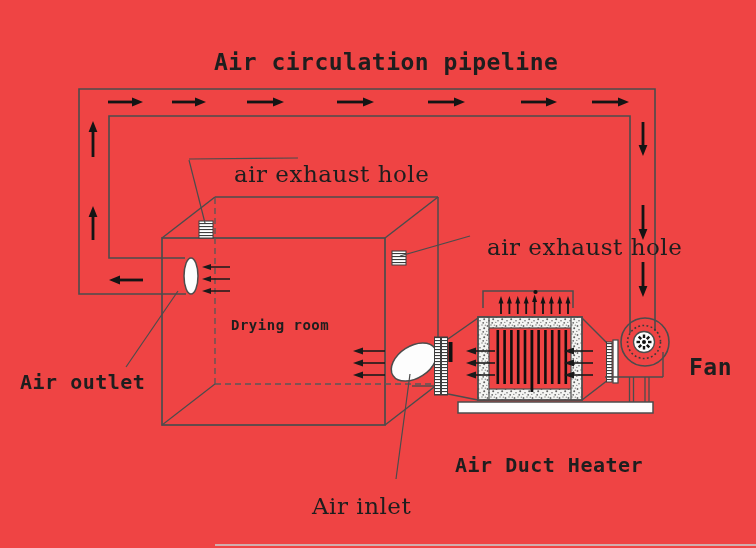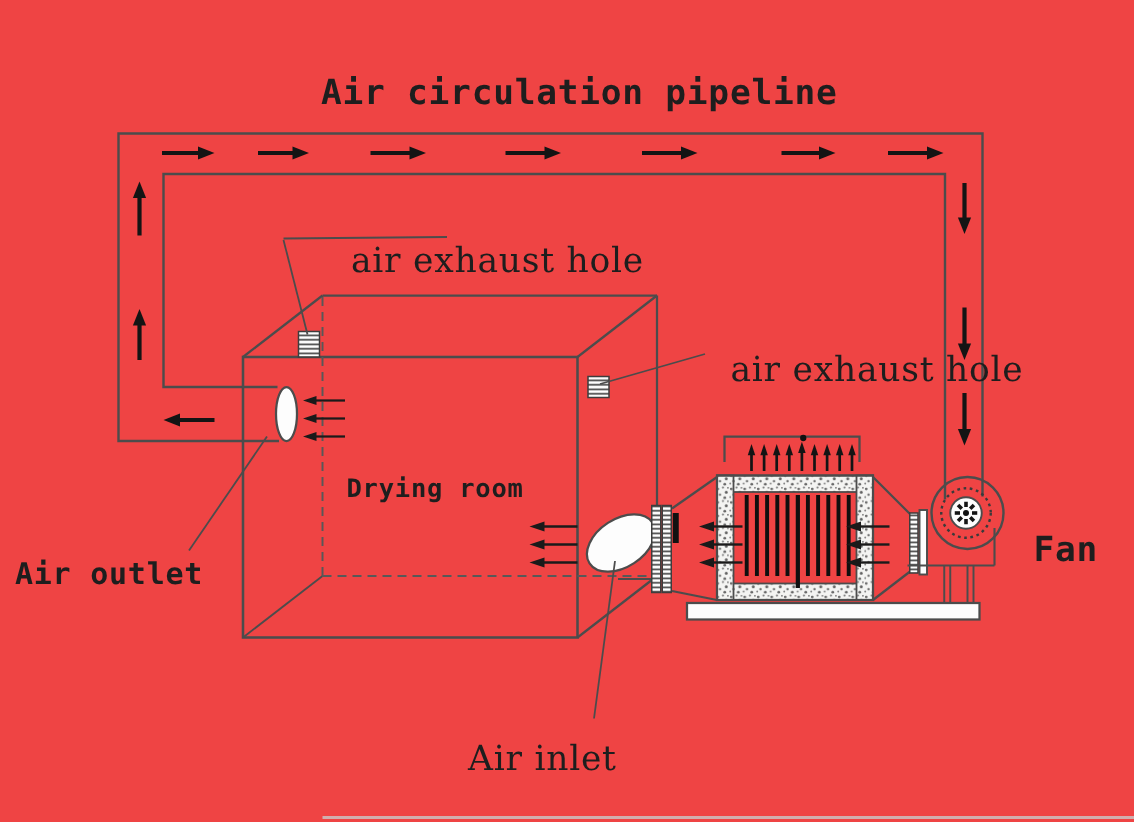--- a/index.html
+++ b/index.html
@@ -5,21 +5,21 @@
   html,body{margin:0;padding:0;background:#e9e9e9;}
   #stage{
     position:relative;width:756px;height:548px;background:#ef4444;
     overflow:hidden;font-family:"DejaVu Sans Mono", monospace;
   }
   #stage svg{position:absolute;left:0;top:0;}
   .lbl{position:absolute;white-space:nowrap;color:#1e1e1e;line-height:1;}
   .mono{font-family:"DejaVu Sans Mono", monospace;font-weight:bold;letter-spacing:.5px;}
   .serif{font-family:"DejaVu Serif","Liberation Serif", serif;font-weight:normal;letter-spacing:.5px;margin-left:42px;}
   .title{font-size:23px;}
-  .mid{font-size:17px;}
+  .mid{font-size:14px;}
   .small{font-size:20px;}
   .serif-lbl{font-size:23px;}
   #bottom-smudge{position:absolute;left:215px;top:544px;width:541px;height:2px;background:#c9c9c9;opacity:.8;}
 </style>
 </head>
 <body>
 
 <div id="stage">
 
   <svg width="756" height="548" viewBox="0 0 756 548">
@@ -309,18 +309,19 @@
       </g>
     </g>
 
     <line x1="178" y1="291" x2="126" y2="367" stroke="#4c4c4c" stroke-width="1.2"></line>
   </svg>
 
   <div class="lbl mono title" style="left:214px;top:51px;">Air circulation pipeline</div>
   <div class="lbl serif serif-lbl" style="left:192px;top:163px;">air exhaust hole</div>
   <div class="lbl serif serif-lbl" style="left:445px;top:236px;">air exhaust hole</div>
   <div class="lbl mono mid" style="left:231px;top:318px;">Drying room</div>
-  <div class="lbl mono small" style="left:10px;top:372px;">Air outlet</div>
+  <div class="lbl mono small" style="left:20px;top:372px;">Air outlet</div>
   <div class="lbl serif serif-lbl" style="left:270px;top:495px;">Air inlet</div>
+  <div class="lbl mono small" style="left:455px;top:455px;">Air Duct Heater</div>
   <div class="lbl mono mid" style="left:689px;top:356px;font-size:23px;">Fan</div>
 
   <div id="bottom-smudge"></div>
 </div>
 
 </body></html>

